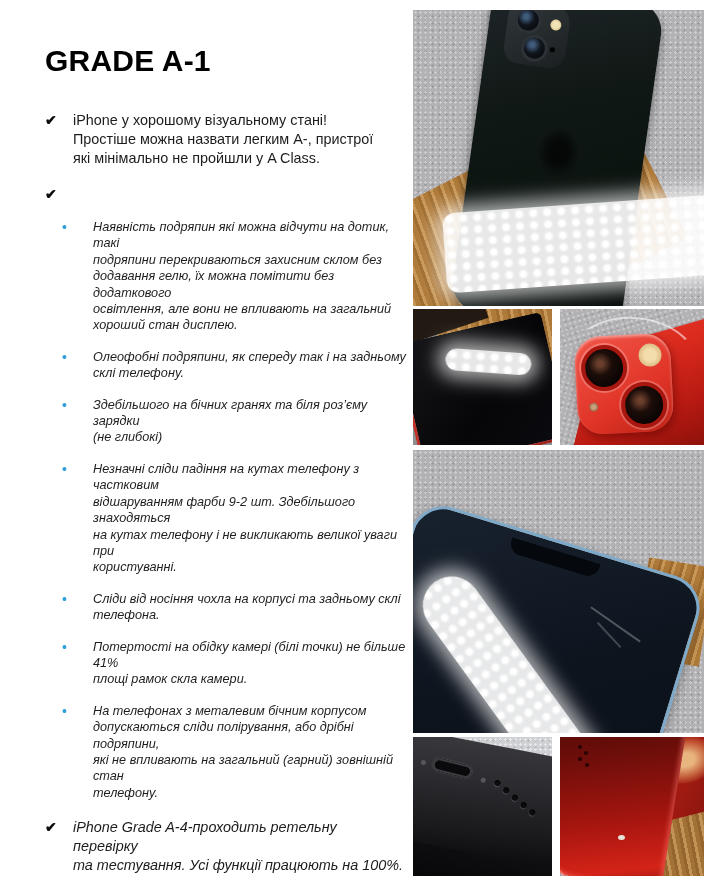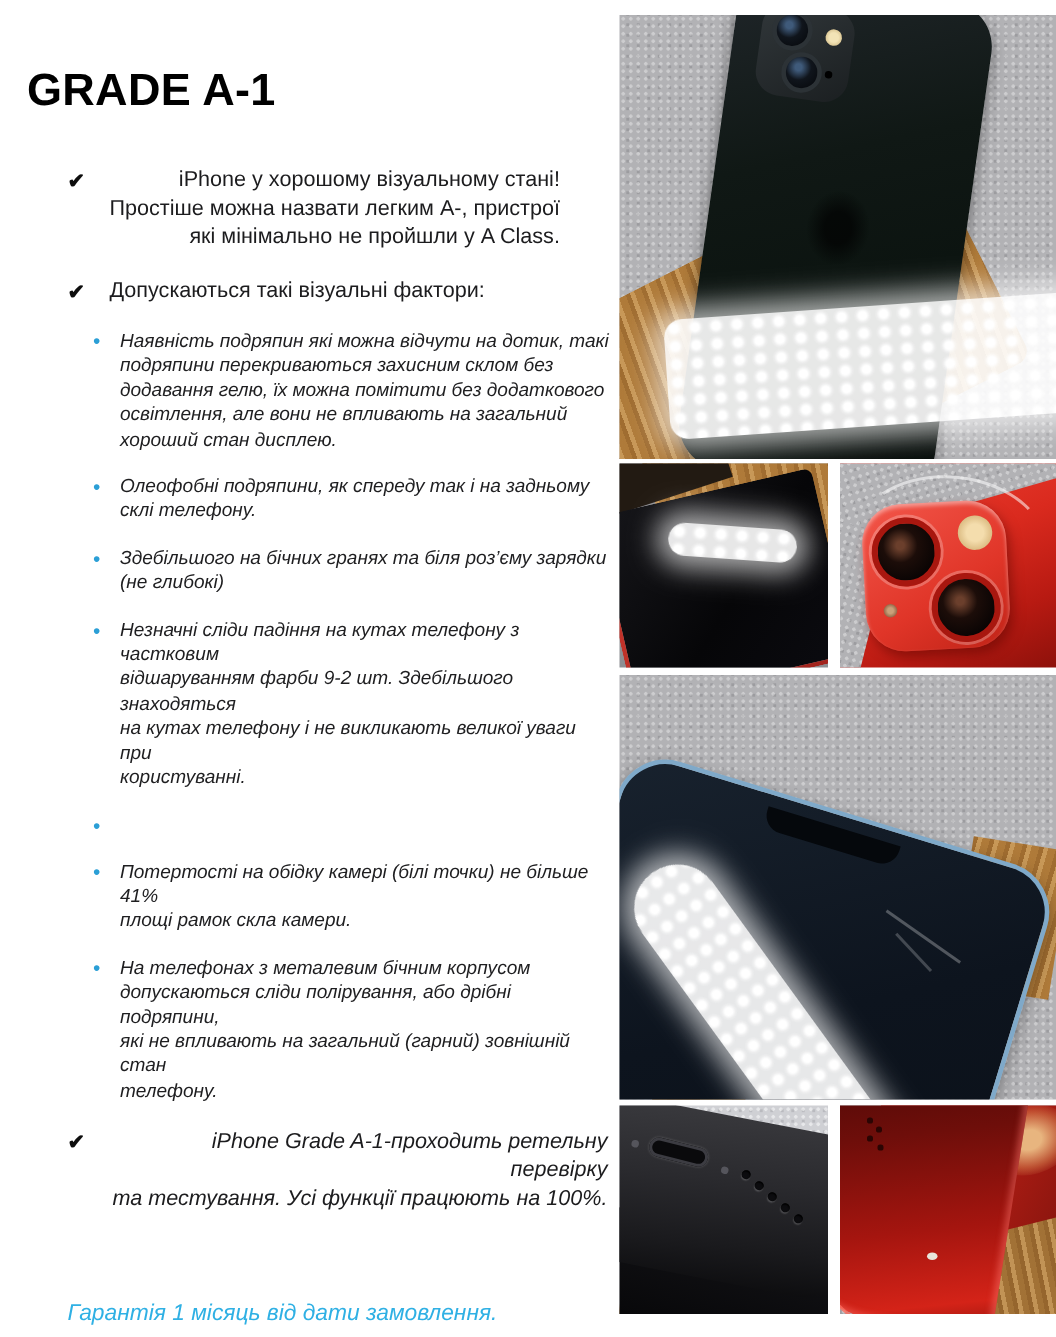--- a/index.html
+++ b/index.html
@@ -1,32 +1,32 @@
 <!DOCTYPE html>
 <html><head>
 <meta charset="utf-8">
 <style>
   html,body{margin:0;padding:0;width:704px;height:891px;background:#ffffff;
     font-family:"Liberation Sans", sans-serif;-webkit-font-smoothing:antialiased;}
   #page{position:relative;width:704px;height:891px;overflow:hidden;background:#fff;}
 
   
   .left-col{position:absolute;left:0;top:0;width:413px;}
-  .title{margin:44px 0 0 18px;font-size:30px;font-weight:800;letter-spacing:.2px;color:#000;}
+  .title{margin:44px 0 0 45px;font-size:30px;font-weight:800;letter-spacing:.2px;color:#000;}
   .check-row{display:flex;margin:0 0 0 45px;width:360px;}
   .check-row .check{flex:0 0 28px;font-size:14px;font-weight:700;color:#0d0d0d;line-height:19px;}
-  .check-row .ctext{font-size:14.4px;line-height:19px;color:#1c1c1e;white-space:pre-line;text-align:right;}
+  .check-row .ctext{font-size:14.4px;line-height:19px;color:#1c1c1e;white-space:pre-line;}
   .row-intro{margin-top:33px;}
   .row-heading{margin-top:17px;}
   .row-outro{margin-top:17px;}
   .row-outro .ctext{font-style:italic;}
   .factors{margin:15px 0 0 62px;padding:0;list-style:none;width:345px;}
   .factors li{display:flex;margin-bottom:15px;}
   .factors .dot{flex:0 0 18px;color:#2b9fd6;font-size:14px;line-height:16px;}
-  .factors .ftext{font-size:12.7px;line-height:16.4px;font-style:italic;color:#1e1e20;white-space:pre-line;}
+  .factors .ftext{font-size:12.7px;line-height:16.4px;font-style:italic;color:#1e1e20;white-space:pre-line;margin-left:13px;}
   .warranty{margin:56px 0 0 45px;font-size:15.2px;line-height:21px;font-style:italic;color:#2fb0e4;}
 
   
   .collage{position:absolute;left:413px;top:10px;width:291px;height:866px;}
   .photo{position:absolute;overflow:hidden;background:#b4b4b6;}
   .fabric{background-color:#b2b2b5;background-image:
      radial-gradient(rgba(255,255,255,.35) 1px, transparent 1.3px),
      radial-gradient(rgba(90,90,95,.25) 1px, transparent 1.2px);
      background-size:5px 5px,7px 7px;background-position:0 0,2px 3px;}
   .wood{background-color:#b5813f;background-image:repeating-linear-gradient(
@@ -149,21 +149,20 @@
 
     <div class="check-row row-intro">
       <span class="check">✔</span>
       <span class="ctext">iPhone у хорошому візуальному стані!
 Простіше можна назвати легким А-, пристрої
 які мінімально не пройшли у A Class.</span>
     </div>
 
     <div class="check-row row-heading">
       <span class="check">✔</span>
-      <span class="ctext">Допускаються такі візуальні фактори:</span>
     </div>
 
     <ul class="factors">
       <li>
         <span class="dot">•</span>
         <span class="ftext">Наявність подряпин які можна відчути на дотик, такі
 подряпини перекриваються захисним склом без
 додавання гелю, їх можна помітити без додаткового
 освітлення, але вони не впливають на загальний
 хороший стан дисплею.</span>
@@ -180,38 +179,40 @@
       </li>
       <li>
         <span class="dot">•</span>
         <span class="ftext">Незначні сліди падіння на кутах телефону з частковим
 відшаруванням фарби 9-2 шт. Здебільшого знаходяться
 на кутах телефону і не викликають великої уваги при
 користуванні.</span>
       </li>
       <li>
         <span class="dot">•</span>
+        <span class="ftext">Сліди від носіння чохла на корпусі та задньому склі
+телефона.</span>
       </li>
       <li>
         <span class="dot">•</span>
         <span class="ftext">Потертості на обідку камері (білі точки) не більше 41%
 площі рамок скла камери.</span>
       </li>
       <li>
         <span class="dot">•</span>
         <span class="ftext">На телефонах з металевим бічним корпусом
 допускаються сліди полірування, або дрібні подряпини,
 які не впливають на загальний (гарний) зовнішній стан
 телефону.</span>
       </li>
     </ul>
 
     <div class="check-row row-outro">
       <span class="check">✔</span>
-      <span class="ctext">iPhone Grade A-1-проходить ретельну перевірку
+      <span class="ctext">iPhone Grade A-4-проходить ретельну перевірку
 та тестування. Усі функції працюють на 100%.</span>
     </div>
 
     <div class="warranty">
       <div>Гарантія 1 місяць від дати замовлення.</div>
 
     </div>
   </div>
 
   <div class="collage">

